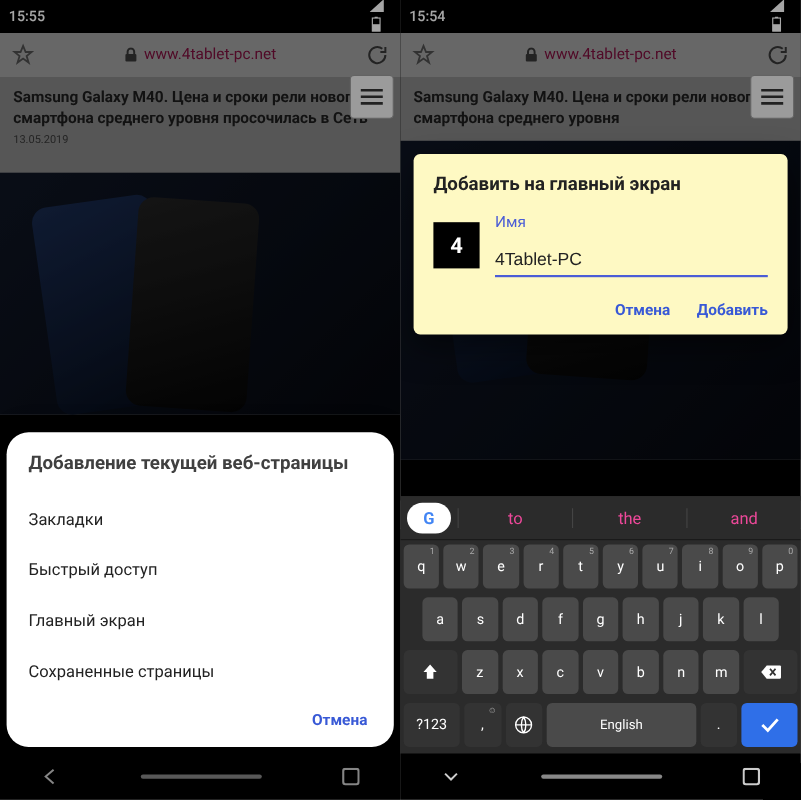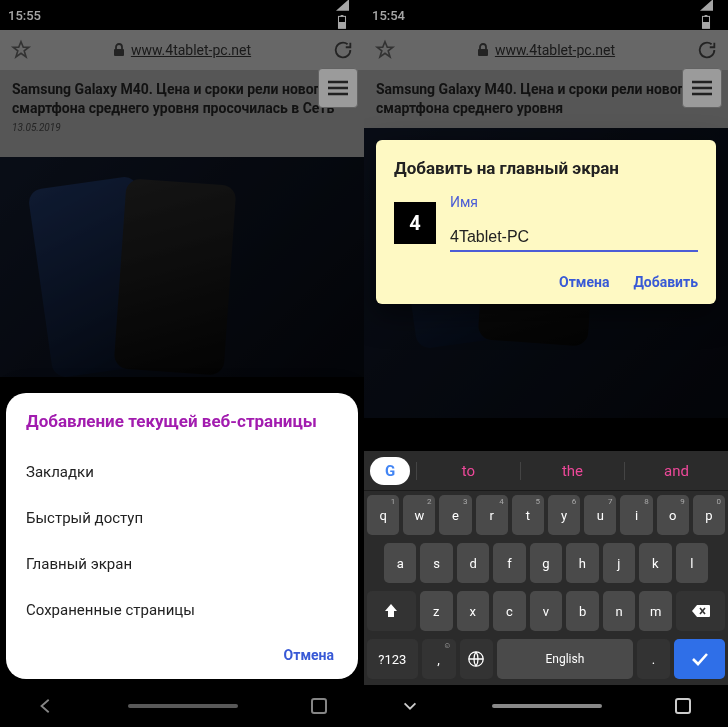--- a/index.html
+++ b/index.html
@@ -33,35 +33,35 @@
   .browser-bar {
     height: 40px;
     background: #f5f5f5;
     display: flex;
     align-items: center;
     padding: 0 10px;
     gap: 12px;
     color: #555;
   }
   .dim .browser-bar { filter: brightness(0.65); }
-  .browser-url { flex: 1; display: flex; align-items: center; justify-content: center; gap: 6px; font-size: 14px; color: #404040; text-decoration: underline; }
+  .browser-url { flex: 1; display: flex; align-items: center; justify-content: center; gap: 6px; font-size: 14px; color: #be185d; }
   .content {
     background: #f0f0f0;
     position: relative;
     height: calc(100% - 24px - 40px - 42px);
   }
   .dim .content { filter: brightness(0.55); }
   .headline {
     padding: 10px 12px 0 12px;
     font-size: 14px;
     font-weight: bold;
     color: #333;
     line-height: 1.35;
   }
-  .date { padding: 4px 12px; font-size: 10px; color: #666; font-style: italic; }
+  .date { padding: 4px 12px; font-size: 10px; color: #666; }
   .menu-btn {
     position: absolute;
     top: 68px;
     right: 6px;
     width: 40px; height: 40px;
     background: #eee;
     border: 1px solid #999;
     border-radius: 4px;
     display: flex; align-items: center; justify-content: center;
   }
@@ -101,21 +101,21 @@
   }
   .sheet {
     position: absolute;
     left: 6px; right: 6px; bottom: 48px;
     background: #fff;
     border-radius: 20px;
     padding: 18px 20px 10px 20px;
     z-index: 10;
     box-shadow: 0 -4px 20px rgba(0,0,0,0.3);
   }
-  .sheet-title { font-size: 17px; font-weight: bold; color: #a21caf; margin-bottom: 18px; }
+  .sheet-title { font-size: 17px; font-weight: bold; color: #404040; margin-bottom: 18px; }
   .sheet-item { font-size: 15px; color: #222; padding: 14px 0; }
   .sheet-cancel { text-align: right; color: #3859d6; font-weight: bold; font-size: 14px; padding: 14px 4px 6px 0; }
 
   .dialog {
     position: absolute;
     left: 12px; right: 12px; top: 140px;
     background: #fef9c3;
     border-radius: 6px;
     padding: 18px 18px 10px 18px;
     z-index: 10;

